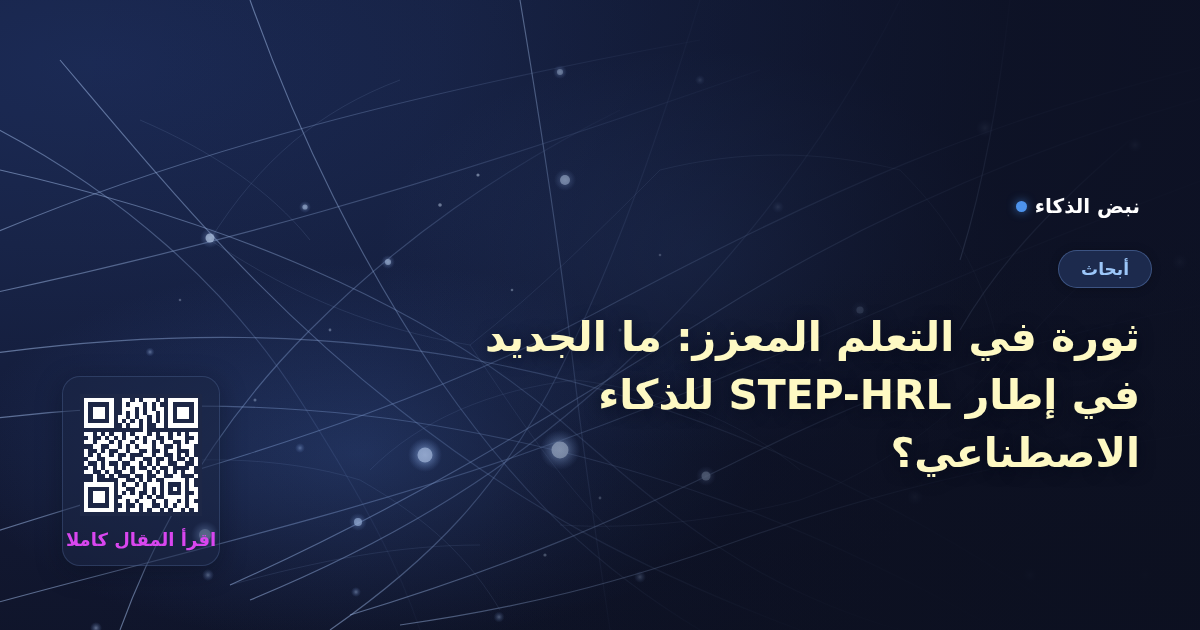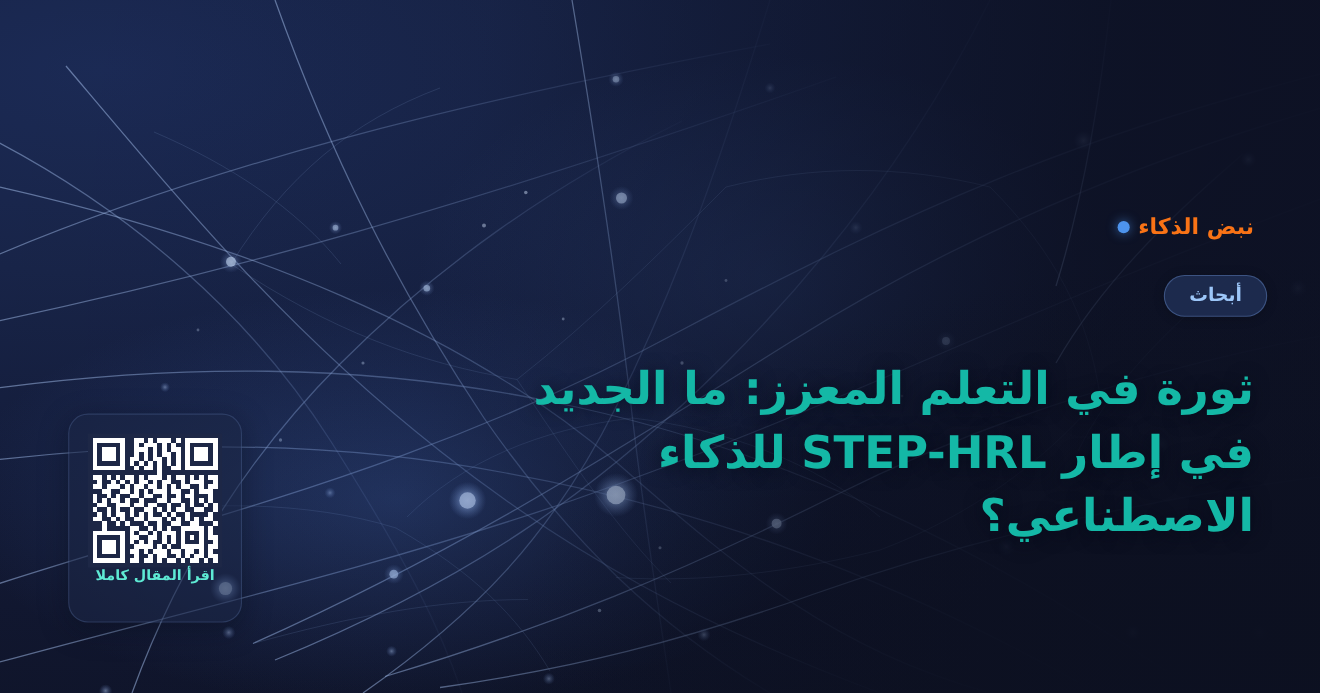--- a/index.html
+++ b/index.html
@@ -62,21 +62,21 @@
     flex-direction:row;
   }
   .brand-dot {
     width:11px; height:11px; border-radius:50%;
     background:#4d93ec;
     box-shadow:0 0 10px rgba(77,147,236,.65);
     flex:0 0 auto;
   }
   .brand-name {
     font-size:20px; font-weight:bold;
-    color:#f97316;
+    color:#ffffff;
     letter-spacing:.2px;
     white-space:nowrap;
     line-height:1;
   }
 
   
   .pill {
     position:absolute;
     top:250px; right:48px;
     display:inline-flex; align-items:center; justify-content:center;
@@ -86,24 +86,24 @@
     border:1px solid rgba(104,140,205,0.42);
     color:#9cc6f8;
     font-size:17px; font-weight:bold;
     white-space:nowrap;
     box-shadow:0 1px 10px rgba(0,0,0,.22);
   }
 
   
   .headline {
     position:absolute;
-    top:324px; right:60px;
+    top:308px; right:60px;
     width:720px;
     text-align:right;
-    color:#14b8a6;
+    color:#fef9c3;
     font-size:41px;
     font-weight:bold;
     line-height:1.42;
     letter-spacing:-0.1px;
     text-shadow:0 2px 16px rgba(6,10,24,.75);
     direction:rtl;
   }
 
   
   .qr-card {
@@ -117,23 +117,24 @@
     display:flex; flex-direction:column;
     align-items:center;
     padding-top:17px;
   }
   .qr-img {
     width:122px; height:122px;
     display:block;
     image-rendering:pixelated;
   }
   .qr-caption {
-    font-size:13px;
+    margin-top:13px;
+    font-size:18px;
     font-weight:bold;
-    color:#5eead4;
+    color:#d946ef;
     white-space:nowrap;
     direction:rtl;
   }
 </style>
 </head>
 <body>
 
 <div id="card">
 
   <div class="bg-base"></div>

